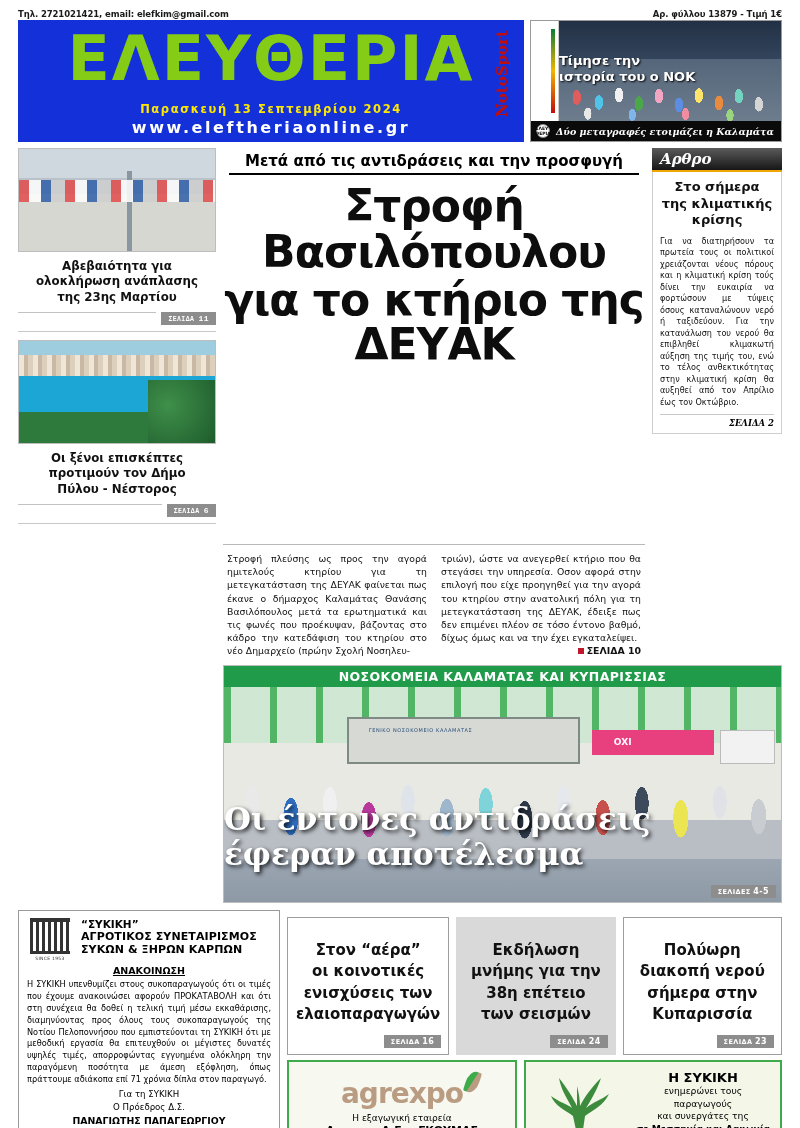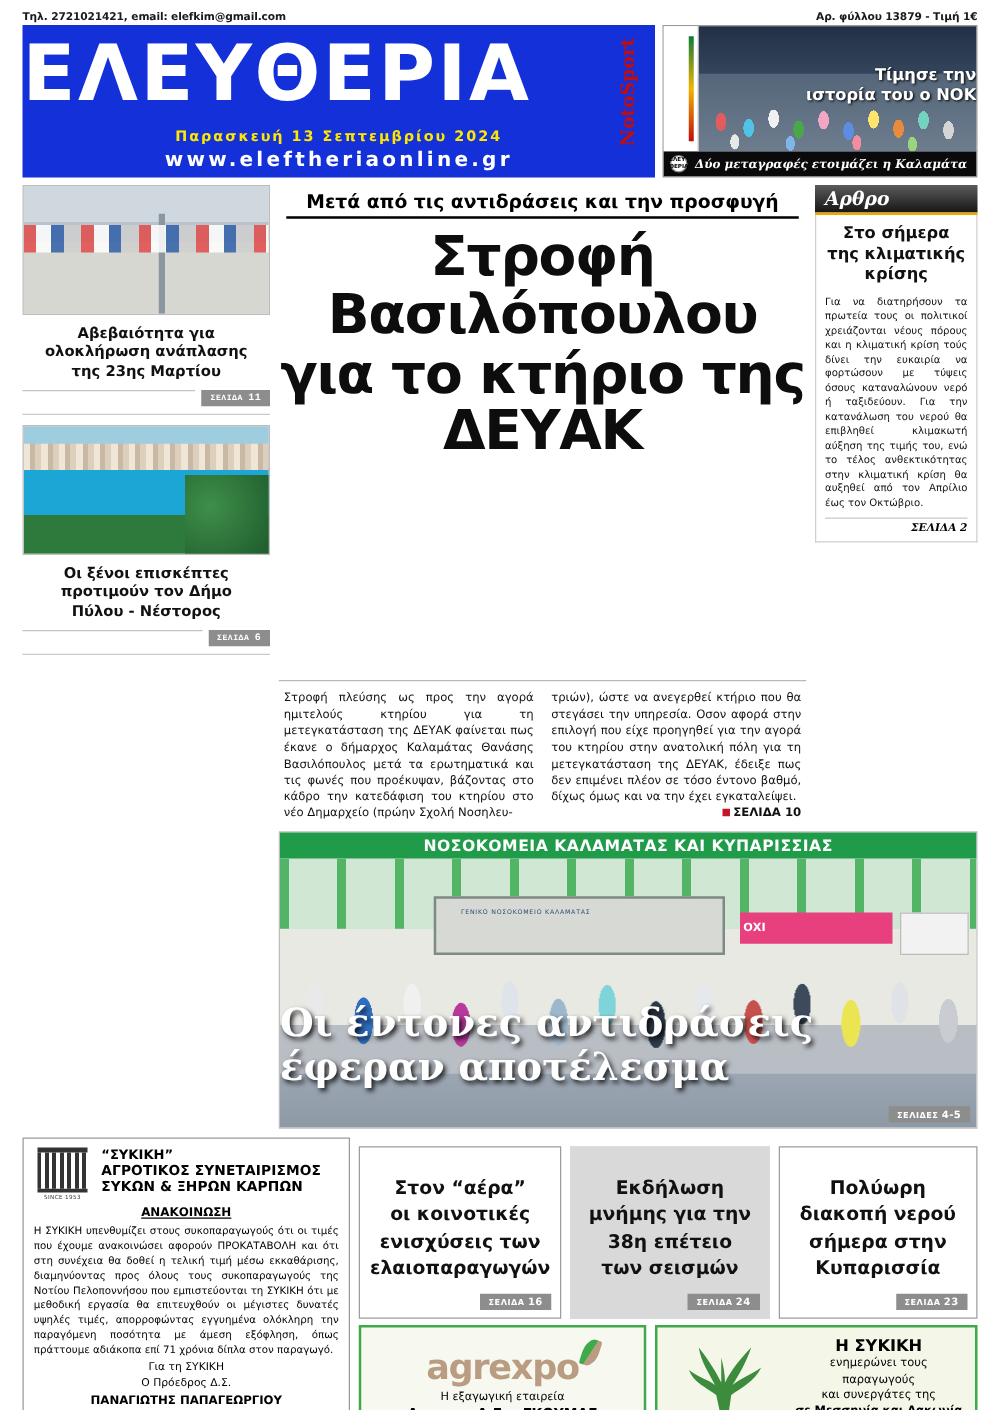--- a/index.html
+++ b/index.html
@@ -12,23 +12,23 @@
   .page { position: relative; width: 800px; height: 832px; background:#fff; padding: 0 18px; }
 
   
   .topbar { display:flex; justify-content:space-between; align-items:flex-end;
             height: 20px; padding: 4px 0 1px 0; }
   .topbar span { font-size: 8.5px; font-weight: bold; color:#1a1a1a; letter-spacing:-.1px; }
 
   
   .masthead-row { display:flex; gap:6px; height: 122px; }
   .masthead { position:relative; flex:1 1 auto; background:#1430d8; overflow:hidden; }
-  .logo-word { position:absolute; left:0; right:0; top:8px; 
+  .logo-word { position:absolute; left:0; right:0; top:8px; text-align:center;
                font-family:"DejaVu Sans", sans-serif; font-weight:bold;
-               font-size:62px; color:#ffffff; letter-spacing:2px; line-height:1;
+               font-size:62px; color:#84cc16; letter-spacing:2px; line-height:1;
                -webkit-text-stroke: 0px; }
   .masthead-date { position:absolute; left:0; right:0; bottom:26px; text-align:center;
                    color:#ffe800; font-size:11.5px; font-weight:bold; letter-spacing:1.6px; }
   .masthead-url { position:absolute; left:0; right:0; bottom:5px; text-align:center;
                   color:#ffffff; font-size:16px; font-weight:bold; letter-spacing:2.6px; }
 
   
   .noto { width:252px; border:1px solid #9a9a9a; background:#fff; display:flex; flex-direction:column; }
   .noto-main { flex:1; display:flex; }
   .noto-rail { width:28px; position:relative; background:#fff; border-right:1px solid #ccc;}
@@ -50,21 +50,21 @@
         radial-gradient(7px 12px at 54% 74%, #5c8de0 60%, transparent 61%),
         radial-gradient(7px 12px at 63% 59%, #ffe36b 60%, transparent 61%),
         radial-gradient(7px 12px at 72% 71%, #e98b3e 60%, transparent 61%),
         radial-gradient(7px 12px at 81% 60%, #74d3c0 60%, transparent 61%),
         radial-gradient(7px 12px at 90% 73%, #d5d5d5 60%, transparent 61%),
         radial-gradient(6px 10px at 13% 88%, #e8e8e8 60%, transparent 61%),
         radial-gradient(6px 10px at 33% 90%, #7fb5e8 60%, transparent 61%),
         radial-gradient(6px 10px at 57% 89%, #f28ca0 60%, transparent 61%),
         radial-gradient(6px 10px at 77% 91%, #9ad47f 60%, transparent 61%),
         linear-gradient(#55667a, #6d7d8e); }
-  .noto-cap { position:absolute; left:0; right:0; top:32%; text-align:right; color:#fff;
+  .noto-cap { position:absolute; left:0; right:0; top:32%; text-align:left; color:#fff;
       font-size:13px; font-weight:bold; line-height:1.25; text-shadow: 1px 1px 2px #000; }
   .noto-strip { height:20px; background:#0a0a0a; display:flex; align-items:center; gap:6px; padding:0 5px; }
   .noto-strip .badge { width:14px; height:14px; border-radius:50%; background:#fff; color:#000;
       font-size:4.5px; display:flex; align-items:center; justify-content:center; font-weight:bold;
       border:1px solid #888; }
   .noto-strip .txt { color:#fff; font-size:9.5px; font-weight:bold; font-style:italic;
       font-family:"DejaVu Serif", serif; }
 
   
   .body-grid { display:flex; gap:7px; margin-top:6px; }
@@ -124,21 +124,21 @@
   .hero-hd { background:#1f9b4a; color:#fff; text-align:center; font-size:12.5px;
       font-weight:bold; letter-spacing:.4px; padding:3px 0; }
   .hero-photo { position:relative; height:215px; overflow:hidden;
       background: linear-gradient(#cfe4d2 0 26%, #e9e9e4 26% 62%, #b9bec4 62% 100%); }
   .hero-photo .canopy { position:absolute; top:0; left:0; right:0; height:26%;
       background: repeating-linear-gradient(90deg,#44b05a 0 7px, #cfe7d3 7px 46px); opacity:.9; }
   .hero-photo .bldg { position:absolute; top:14%; left:22%; width:42%; height:22%;
       background:#d7d9d4; border:2px solid #7f8a84; }
   .hero-photo .signtxt { position:absolute; top:19%; left:26%; font-size:5px; color:#2a4d7a; letter-spacing:.6px;}
   .hero-photo .banner-oxi { position:absolute; top:20%; right:12%; width:22%; height:12%;
-      background:#e8407f; }
+      background:#e8407f;padding-left:19px; }
   .hero-photo .banner-oxi span { color:#fff; font-weight:bold; font-size:9px; padding-left:3px;}
   .hero-photo .banner-w { position:absolute; top:20%; right:1%; width:10%; height:16%; background:#f2f2f2; border:1px solid #bbb;}
   .hero-photo .crowd { position:absolute; left:0; right:0; top:34%; bottom:18%;
       background:
         radial-gradient(11px 26px at 5% 40%,  #e9e9e9 62%, transparent 63%),
         radial-gradient(12px 30px at 12% 55%, #2f6fc0 62%, transparent 63%),
         radial-gradient(11px 26px at 19% 42%, #f0f0f0 62%, transparent 63%),
         radial-gradient(12px 28px at 26% 58%, #b8399b 62%, transparent 63%),
         radial-gradient(11px 26px at 33% 40%, #dfe4ea 62%, transparent 63%),
         radial-gradient(12px 30px at 40% 56%, #9fb7cc 62%, transparent 63%),

